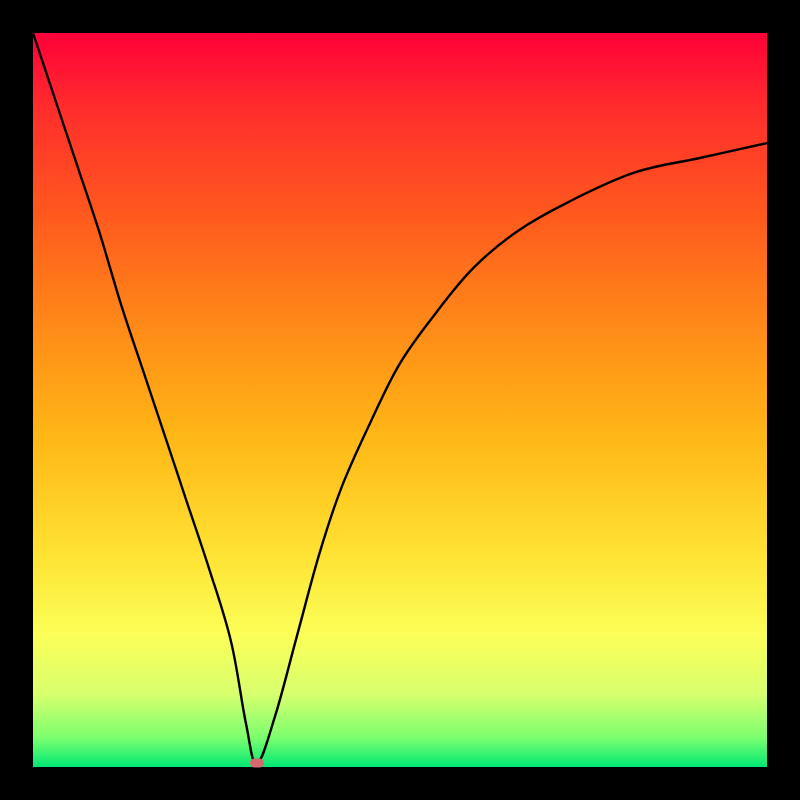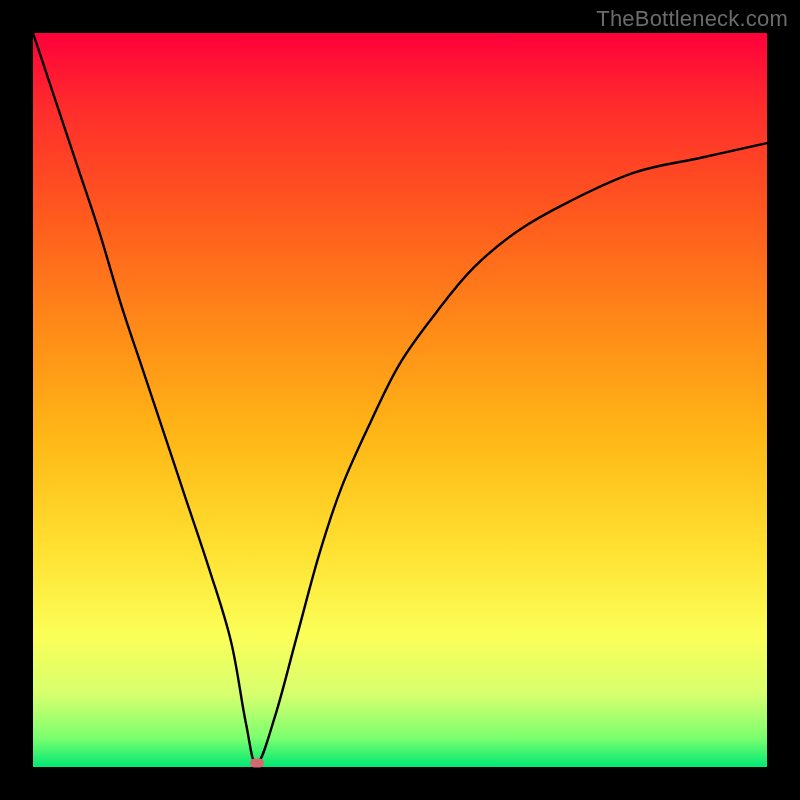--- a/index.html
+++ b/index.html
@@ -66,14 +66,13 @@
 </head>
 <body>
 
 <div class="frame">
   <div class="plot-area">
     <svg class="curve" viewBox="0 0 734 734" preserveAspectRatio="none">
       <path id="curve-path" fill="none" stroke="#000000" stroke-width="2.4" stroke-linecap="round" stroke-linejoin="round" d="M 0.00 0.00 C 3.96 11.89, 14.09 42.28, 22.02 66.06 C 29.95 89.84, 36.11 108.34, 44.04 132.12 C 51.97 155.90, 58.13 173.08, 66.06 198.18 C 73.99 223.28, 80.15 246.48, 88.08 271.58 C 96.01 296.68, 102.17 313.86, 110.10 337.64 C 118.03 361.42, 124.19 379.92, 132.12 403.70 C 140.05 427.48, 146.21 445.98, 154.14 469.76 C 162.07 493.54, 168.23 510.72, 176.16 535.82 C 184.09 560.92, 191.57 581.47, 198.18 609.22 C 204.79 636.97, 208.24 668.16, 212.86 689.96 C 217.48 711.76, 218.59 731.65, 223.87 730.33 C 229.15 729.01, 234.95 705.74, 242.22 682.62 C 249.49 659.50, 256.31 630.95, 264.24 601.88 C 272.17 572.81, 278.33 547.56, 286.26 521.14 C 294.19 494.72, 299.03 478.86, 308.28 455.08 C 317.53 431.30, 327.07 411.48, 337.64 389.02 C 348.21 366.56, 355.11 350.12, 367.00 330.30 C 378.89 310.48, 390.49 296.10, 403.70 278.92 C 416.91 261.74, 425.87 249.41, 440.40 234.88 C 454.93 220.35, 467.26 210.07, 484.44 198.18 C 501.62 186.29, 514.68 179.39, 535.82 168.82 C 556.96 158.25, 578.10 147.39, 601.88 139.46 C 625.66 131.53, 644.16 130.06, 667.94 124.78 C 691.72 119.50, 722.11 112.74, 734.00 110.10"></path>
     </svg>
     <div id="marker" class="marker" style="left: 223.87px; top: 730.33px; background: rgb(212, 106, 111);"></div>
   </div>
-  <div class="watermark">TheBottleneck.com</div>
 </div>
 
 </body></html>

